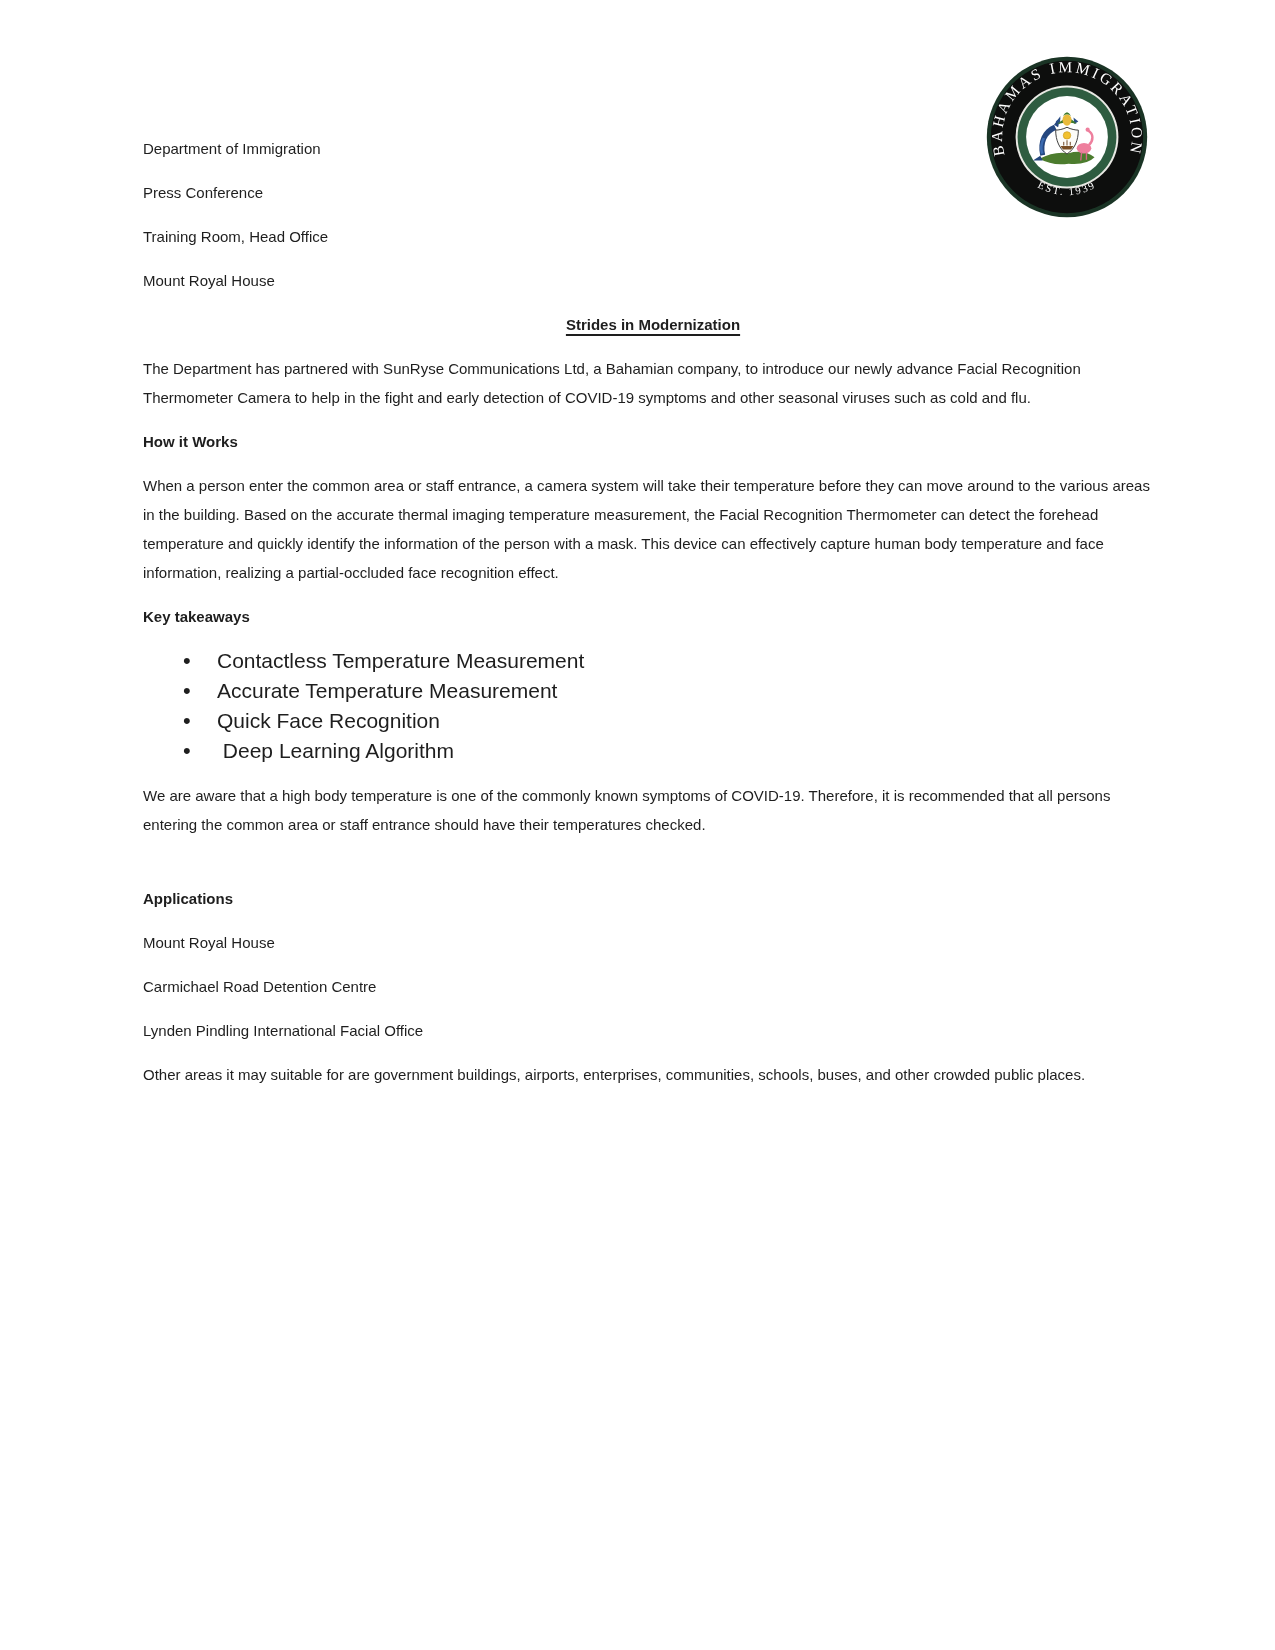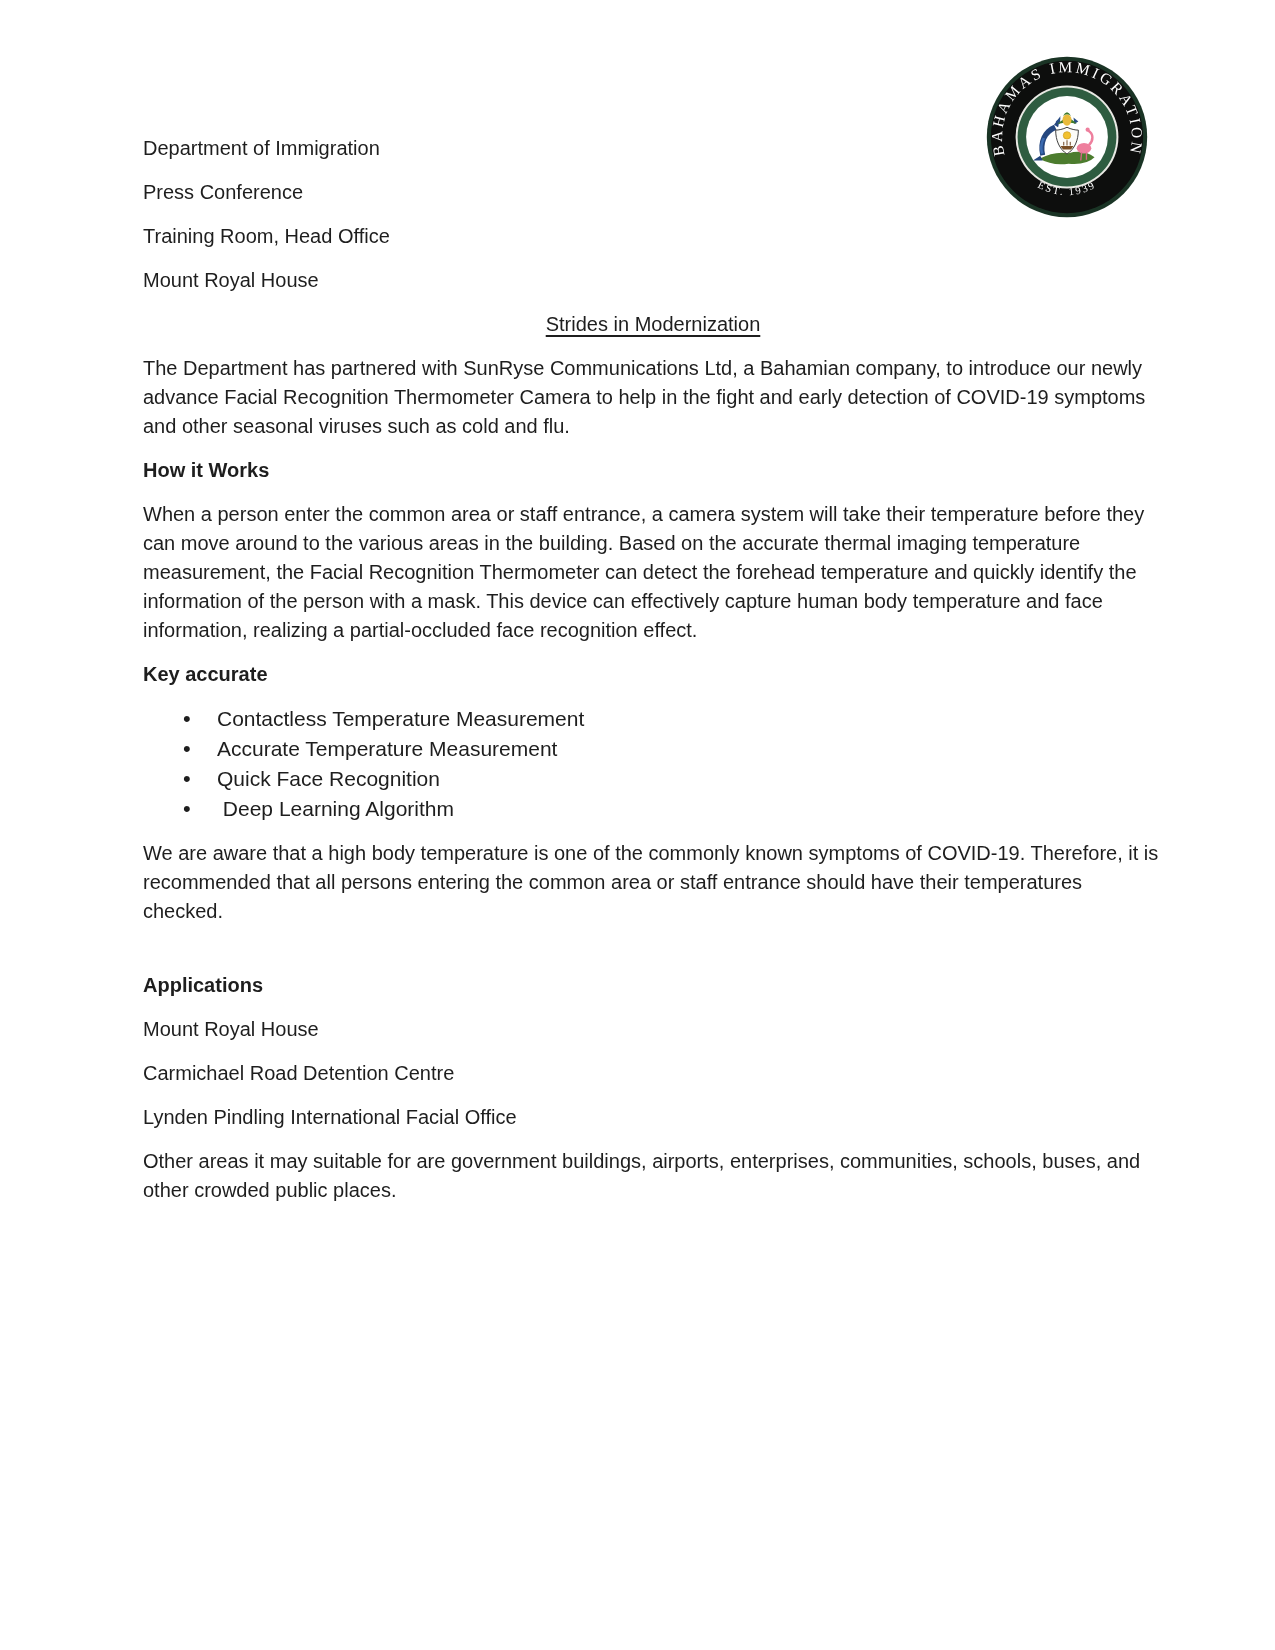--- a/index.html
+++ b/index.html
@@ -13,26 +13,26 @@
     overflow: hidden;
   }
   .content {
     position: absolute;
     left: 143px;
     top: 134px;
     width: 1020px;
   }
   .content p {
     margin: 0 0 15px 0;
-    font-size: 20px;
+    font-size: 15px;
     line-height: 29px;
   }
   .title {
     text-align: center;
-    font-weight: normal;
+    font-weight: bold;
     text-decoration: underline;
     text-decoration-thickness: 2px;
     text-underline-offset: 4px;
   }
   .heading { font-weight: bold; }
   ul.bullets {
     list-style: none;
     margin: 0 0 15px 0;
     padding: 0;
   }
@@ -120,21 +120,21 @@
   <p>Training Room, Head Office</p>
   <p>Mount Royal House</p>
 
   <p class="title">Strides in Modernization</p>
 
   <p>The Department has partnered with SunRyse Communications Ltd, a Bahamian company, to introduce our newly advance Facial Recognition Thermometer Camera to help in the fight and early detection of COVID-19 symptoms and other seasonal viruses such as cold and flu.</p>
 
   <p class="heading">How it Works</p>
   <p>When a person enter the common area or staff entrance, a camera system will take their temperature before they can move around to the various areas in the building. Based on the accurate thermal imaging temperature measurement, the Facial Recognition Thermometer can detect the forehead temperature and quickly identify the information of the person with a mask. This device can effectively capture human body temperature and face information, realizing a partial-occluded face recognition effect.</p>
 
-  <p class="heading">Key accurate</p>
+  <p class="heading">Key takeaways</p>
   <ul class="bullets">
     <li>
       <span class="dot">•</span>
       <span class="li-text">Contactless Temperature Measurement</span>
     </li>
     <li>
       <span class="dot">•</span>
       <span class="li-text">Accurate Temperature Measurement</span>
     </li>
     <li>

